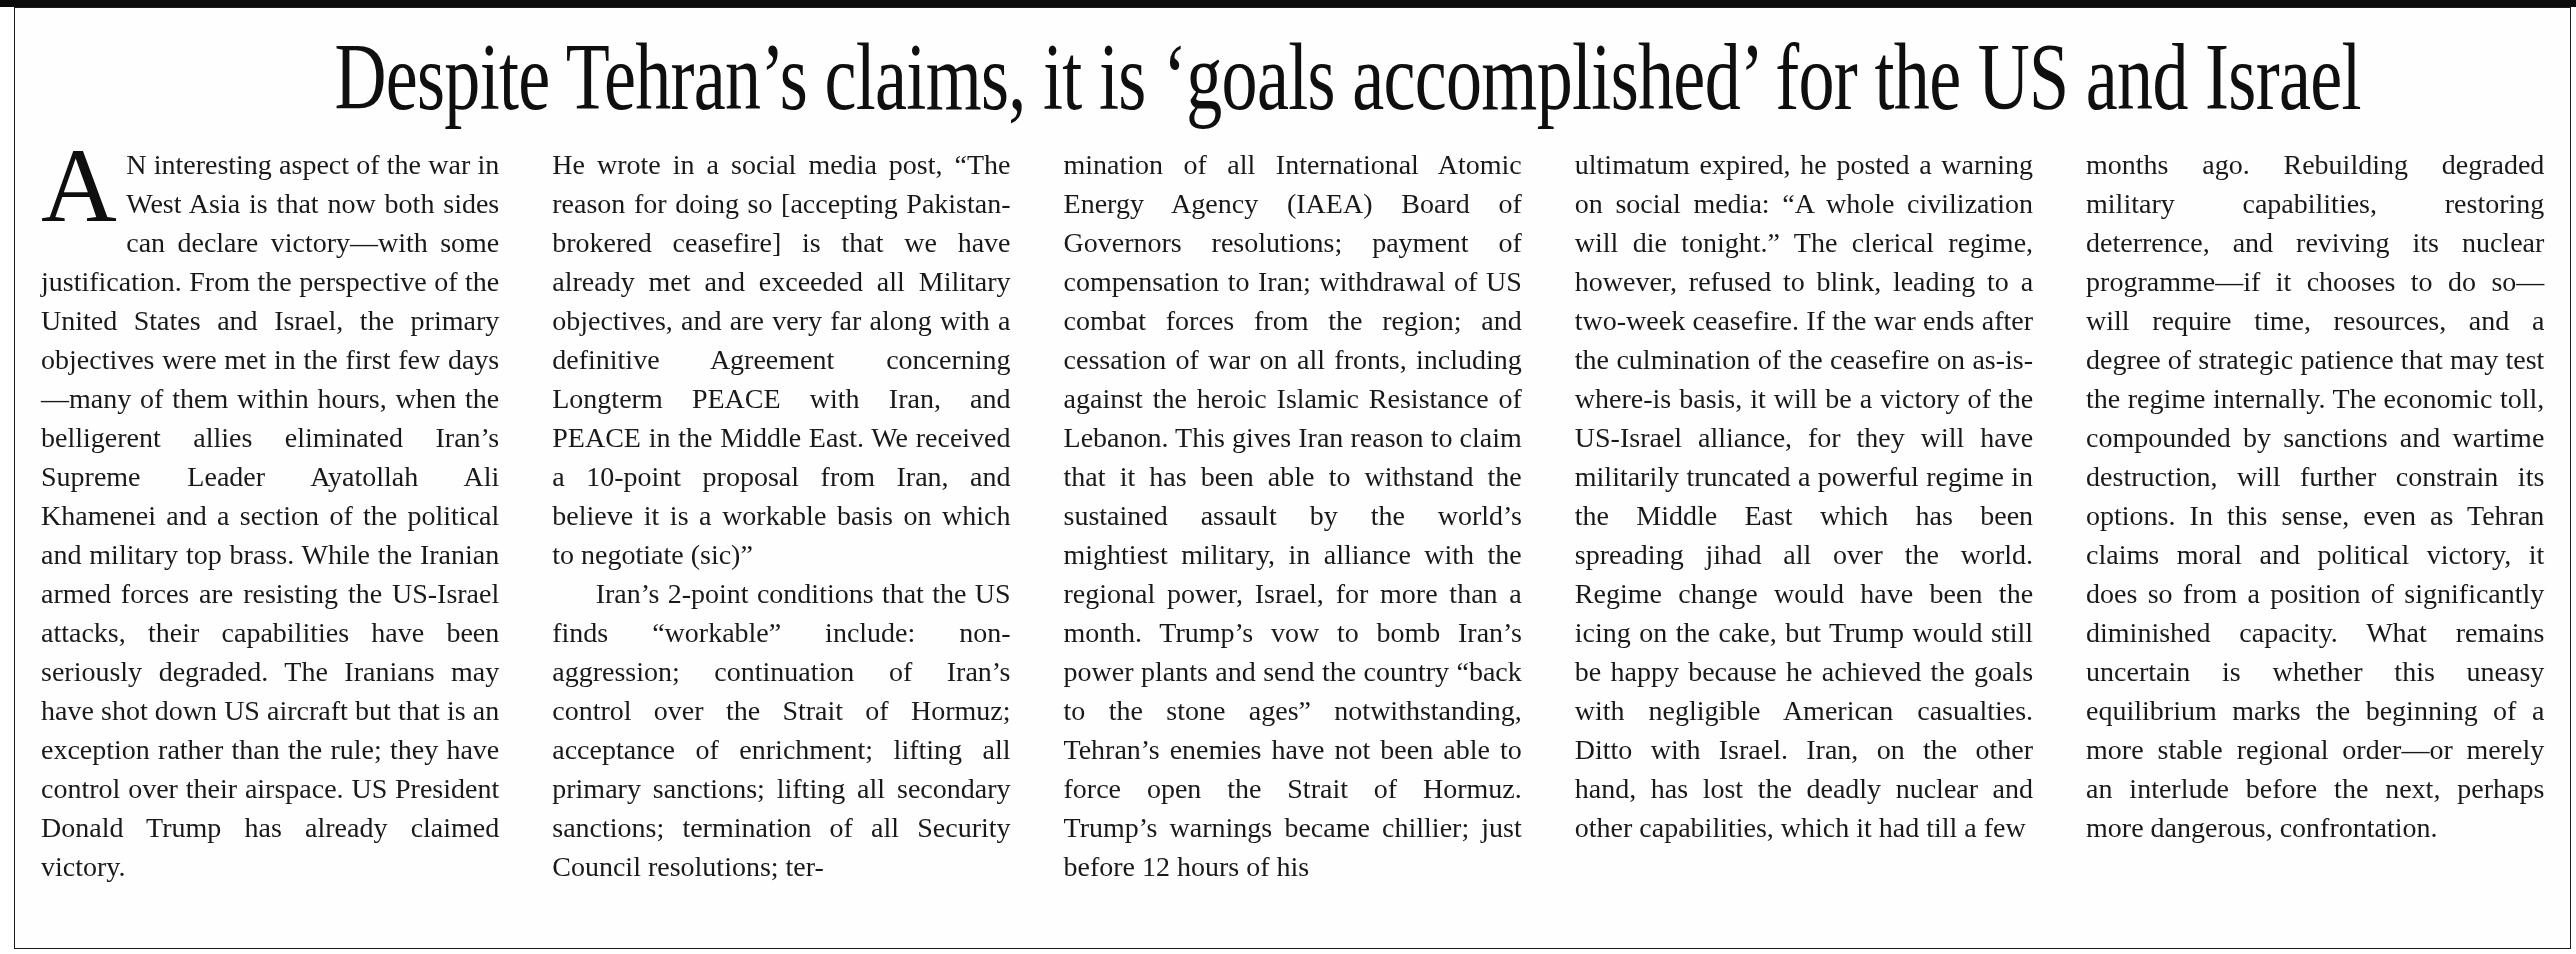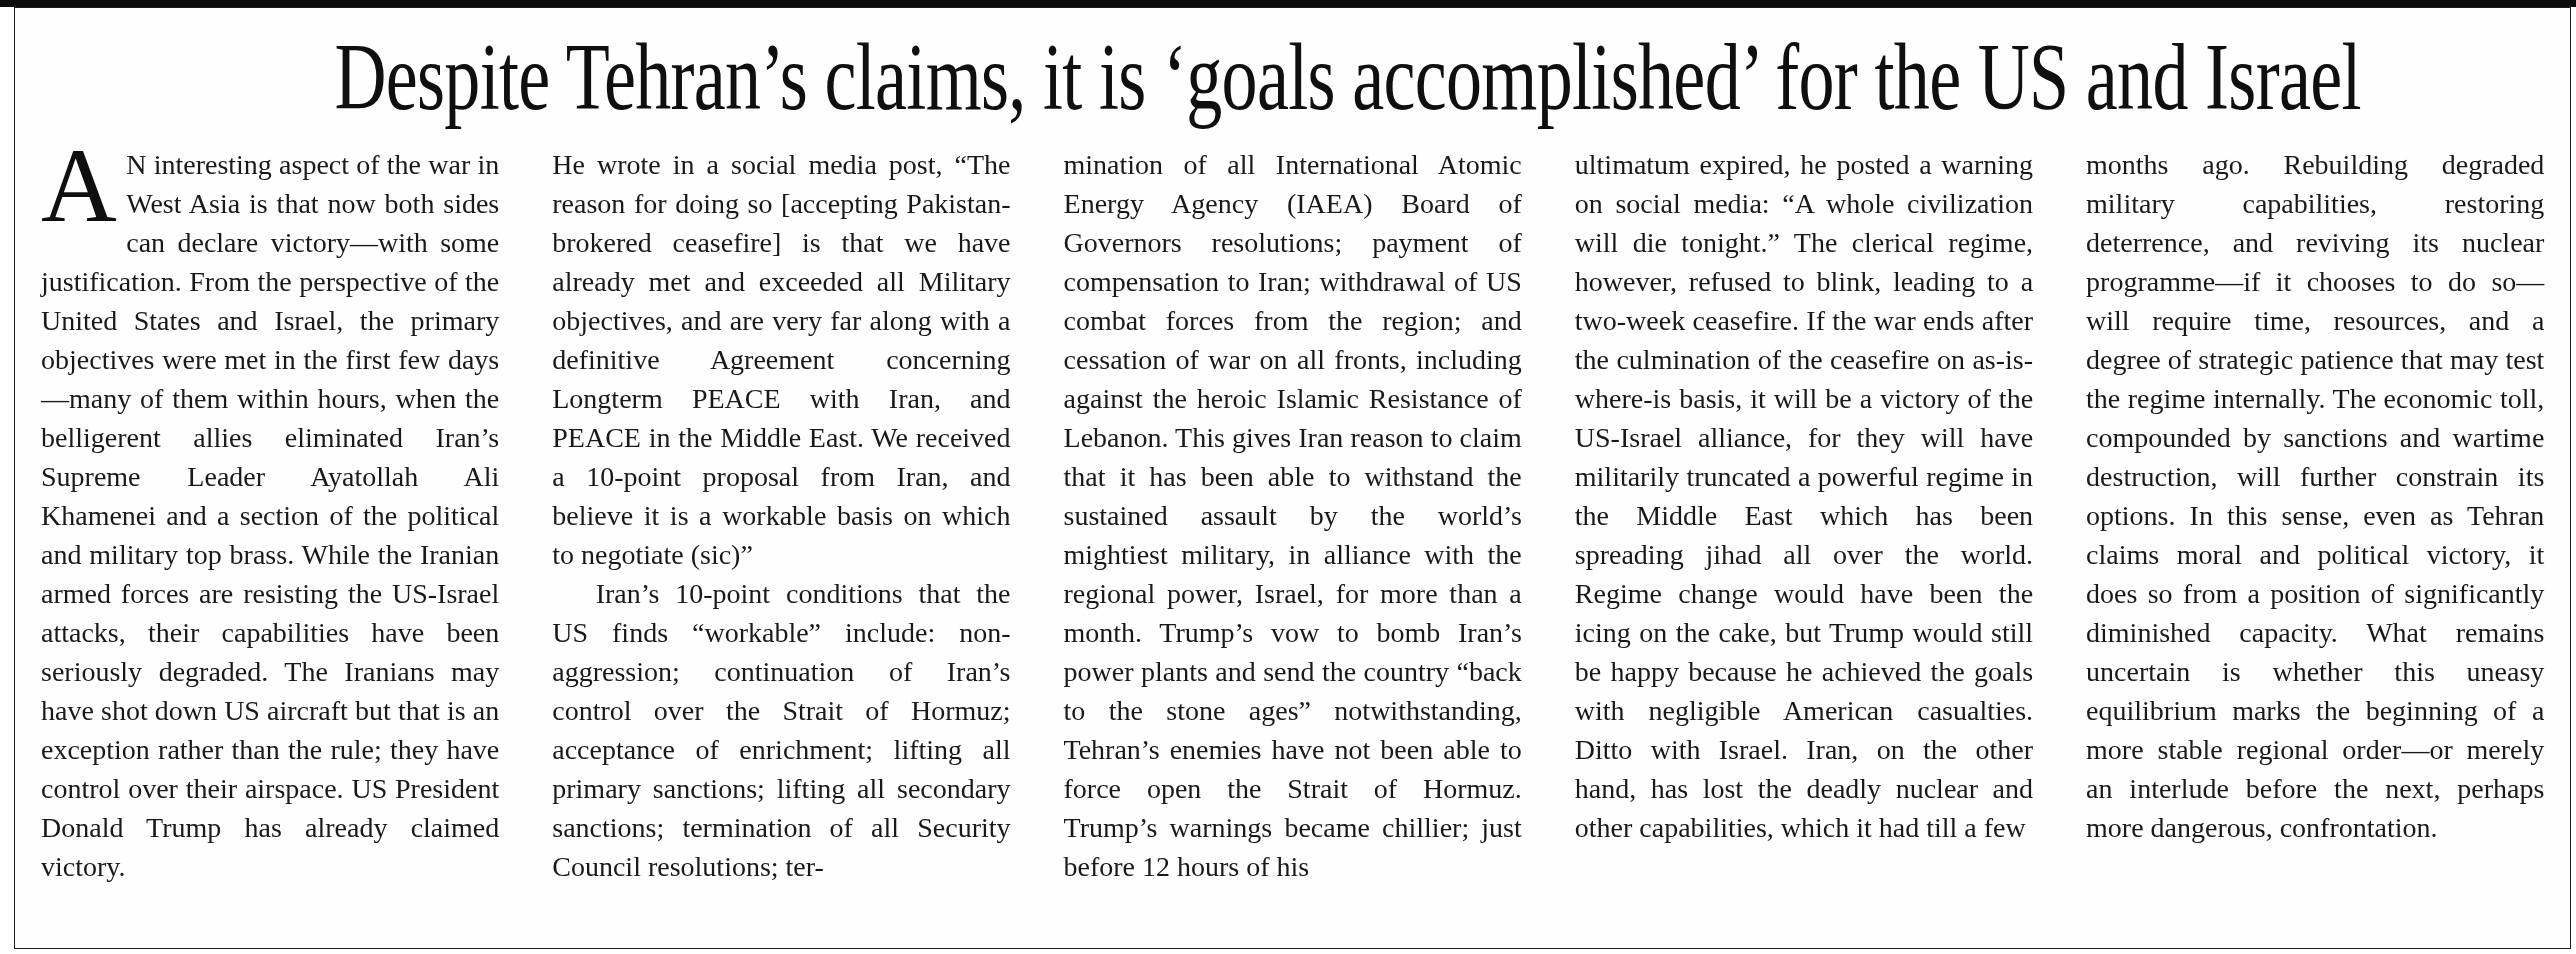--- a/index.html
+++ b/index.html
@@ -65,21 +65,21 @@
   <div class="sheet">
     <h1 class="headline">Despite Tehran’s claims, it is ‘goals accomplished’ for the US and Israel</h1>
     <div class="body-cols">
 
       <div class="col">
         <p class="para"><span class="dropcap">A</span><span>N interesting aspect of the war in West Asia is that now both sides can declare victory—with some justification. From the perspective of the United States and Israel, the primary objectives were met in the first few days—many of them within hours, when the belligerent allies eliminated Iran’s Supreme Leader Ayatollah Ali Khamenei and a section of the political and military top brass. While the Iranian armed forces are resisting the US-Israel attacks, their capabilities have been seriously degraded. The Iranians may have shot down US aircraft but that is an exception rather than the rule; they have control over their airspace. US President Donald Trump has already claimed victory.</span></p>
       </div>
 
       <div class="col">
         <p class="para">He wrote in a social media post, “The reason for doing so [accepting Pakistan-brokered ceasefire] is that we have already met and exceeded all Military objectives, and are very far along with a definitive Agreement concerning Longterm PEACE with Iran, and PEACE in the Middle East. We received a 10-point proposal from Iran, and believe it is a workable basis on which to negotiate (sic)”</p>
-        <p class="para indent">Iran’s 10-point conditions that the US finds “workable” include: non-aggression; continuation of Iran’s control over the Strait of Hormuz; acceptance of enrichment; lifting all primary sanctions; lifting all secondary sanctions; termination of all Security Council resolutions; ter-</p>
+        <p class="para indent">Iran’s 2-point conditions that the US finds “workable” include: non-aggression; continuation of Iran’s control over the Strait of Hormuz; acceptance of enrichment; lifting all primary sanctions; lifting all secondary sanctions; termination of all Security Council resolutions; ter-</p>
       </div>
 
       <div class="col">
         <p class="para">mination of all International Atomic Energy Agency (IAEA) Board of Governors resolutions; payment of compensation to Iran; withdrawal of US combat forces from the region; and cessation of war on all fronts, including against the heroic Islamic Resistance of Lebanon. This gives Iran reason to claim that it has been able to withstand the sustained assault by the world’s mightiest military, in alliance with the regional power, Israel, for more than a month. Trump’s vow to bomb Iran’s power plants and send the country “back to the stone ages” notwithstanding, Tehran’s enemies have not been able to force open the Strait of Hormuz. Trump’s warnings became chillier; just before 12 hours of his</p>
       </div>
 
       <div class="col">
         <p class="para">ultimatum expired, he posted a warning on social media: “A whole civilization will die tonight.” The clerical regime, however, refused to blink, leading to a two-week ceasefire. If the war ends after the culmination of the ceasefire on as-is-where-is basis, it will be a victory of the US-Israel alliance, for they will have militarily truncated a powerful regime in the Middle East which has been spreading jihad all over the world. Regime change would have been the icing on the cake, but Trump would still be happy because he achieved the goals with negligible American casualties. Ditto with Israel. Iran, on the other hand, has lost the deadly nuclear and other capabilities, which it had till a few</p>
       </div>
 

